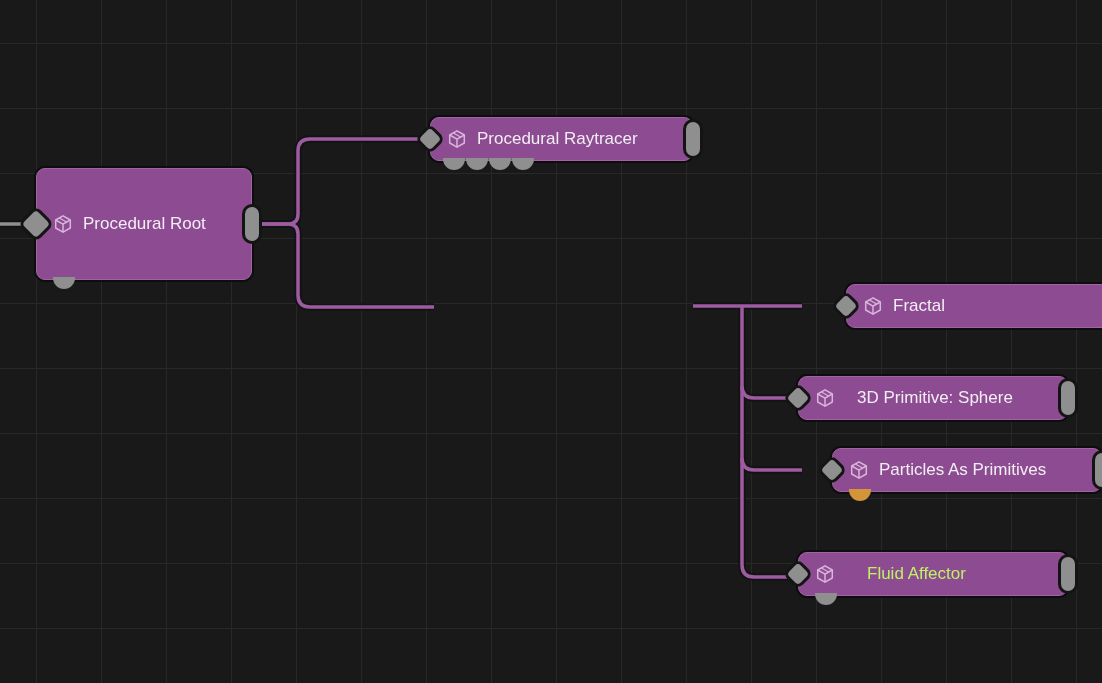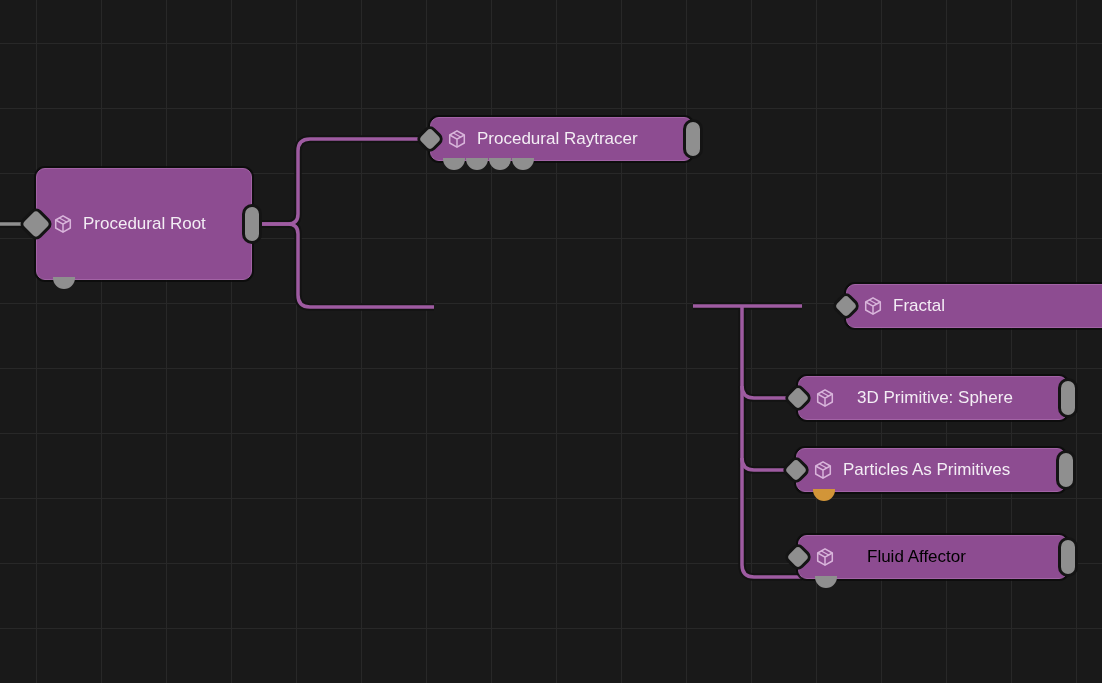--- a/index.html
+++ b/index.html
@@ -122,35 +122,35 @@
           <svg width="20" height="20" viewBox="0 0 20 20" fill="none" xmlns="http://www.w3.org/2000/svg">
             <path d="M10 1.8 L17.3 6 L17.3 14 L10 18.2 L2.7 14 L2.7 6 Z" stroke="#d9b5db" stroke-width="1.5" stroke-linejoin="round"></path>
             <path d="M2.7 6 L10 10.2 L17.3 6" stroke="#d9b5db" stroke-width="1.5" stroke-linejoin="round"></path>
             <path d="M10 10.2 L10 18.2" stroke="#d9b5db" stroke-width="1.5"></path>
             <path d="M6.3 3.9 L13.7 8.1" stroke="#d9b5db" stroke-width="1.2"></path>
           </svg>
         </span>
         <span class="label">3D Primitive: Sphere</span>
         <span class="port-out" style="background: rgb(143, 143, 143); box-shadow: rgb(20, 20, 20) 0px 0px 0px 3px;"></span>
       </div>
-      <div class="node" style="left: 796px; top: 448px; width: 270px; height: 44px; background: rgb(141, 76, 145); border-color: rgb(162, 99, 165); color: rgb(243, 237, 244);">
+      <div class="node" style="left: 832px; top: 448px; width: 270px; height: 44px; background: rgb(141, 76, 145); border-color: rgb(162, 99, 165); color: rgb(243, 237, 244);">
         <span class="port-in" style="background: rgb(143, 143, 143); box-shadow: rgb(20, 20, 20) 0px 0px 0px 3px;"></span>
         <span class="icon-wrap">
           <svg width="20" height="20" viewBox="0 0 20 20" fill="none" xmlns="http://www.w3.org/2000/svg">
             <path d="M10 1.8 L17.3 6 L17.3 14 L10 18.2 L2.7 14 L2.7 6 Z" stroke="#d9b5db" stroke-width="1.5" stroke-linejoin="round"></path>
             <path d="M2.7 6 L10 10.2 L17.3 6" stroke="#d9b5db" stroke-width="1.5" stroke-linejoin="round"></path>
             <path d="M10 10.2 L10 18.2" stroke="#d9b5db" stroke-width="1.5"></path>
             <path d="M6.3 3.9 L13.7 8.1" stroke="#d9b5db" stroke-width="1.2"></path>
           </svg>
         </span>
         <span class="label">Particles As Primitives</span>
         <span class="port-out" style="background: rgb(143, 143, 143); box-shadow: rgb(20, 20, 20) 0px 0px 0px 3px;"></span>
         <span class="port-bottom" style="left: 16px; background: rgb(210, 149, 56);"></span>
       </div>
-      <div class="node" style="left: 798px; top: 535px; width: 270px; height: 44px; background: rgb(141, 76, 145); border-color: rgb(162, 99, 165); color: #000000; gap: 32px;">
+      <div class="node" style="left: 798px; top: 552px; width: 270px; height: 44px; background: rgb(141, 76, 145); border-color: rgb(162, 99, 165); color: #bef264; gap: 32px;">
         <span class="port-in" style="background: rgb(143, 143, 143); box-shadow: rgb(20, 20, 20) 0px 0px 0px 3px;"></span>
         <span class="icon-wrap">
           <svg width="20" height="20" viewBox="0 0 20 20" fill="none" xmlns="http://www.w3.org/2000/svg">
             <path d="M10 1.8 L17.3 6 L17.3 14 L10 18.2 L2.7 14 L2.7 6 Z" stroke="#d9b5db" stroke-width="1.5" stroke-linejoin="round"></path>
             <path d="M2.7 6 L10 10.2 L17.3 6" stroke="#d9b5db" stroke-width="1.5" stroke-linejoin="round"></path>
             <path d="M10 10.2 L10 18.2" stroke="#d9b5db" stroke-width="1.5"></path>
             <path d="M6.3 3.9 L13.7 8.1" stroke="#d9b5db" stroke-width="1.2"></path>
           </svg>
         </span>
         <span class="label">Fluid Affector</span>

